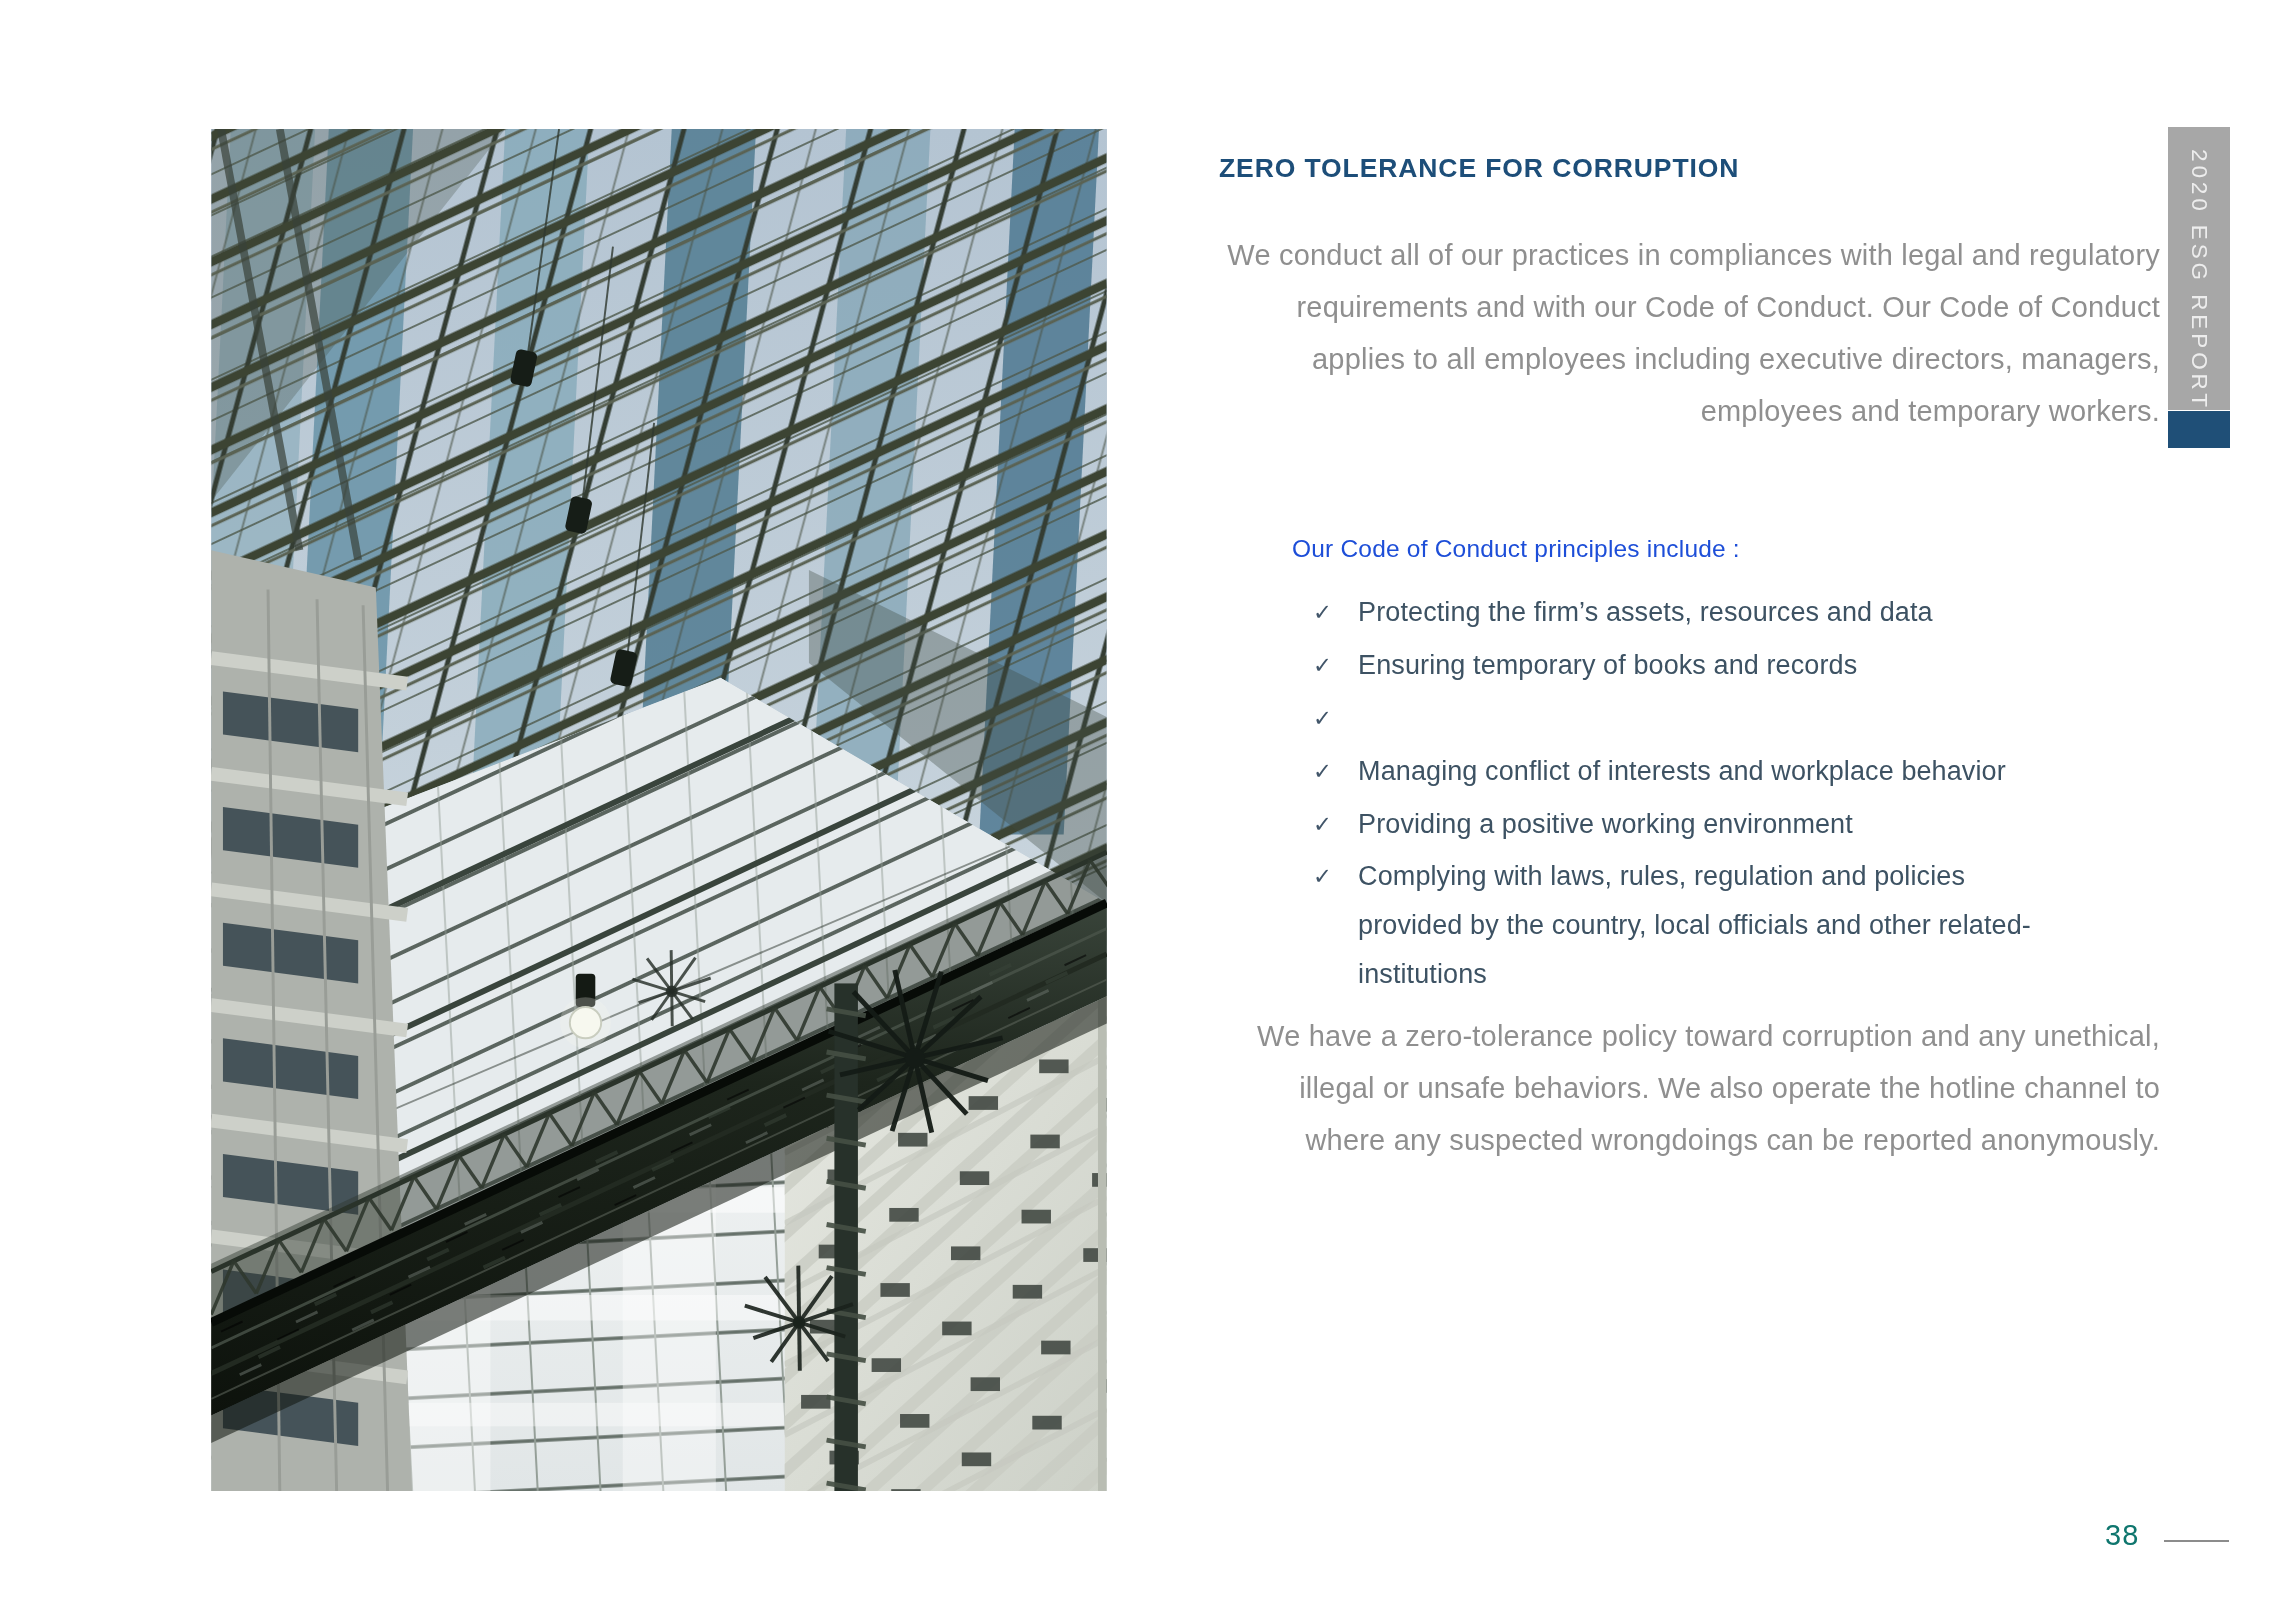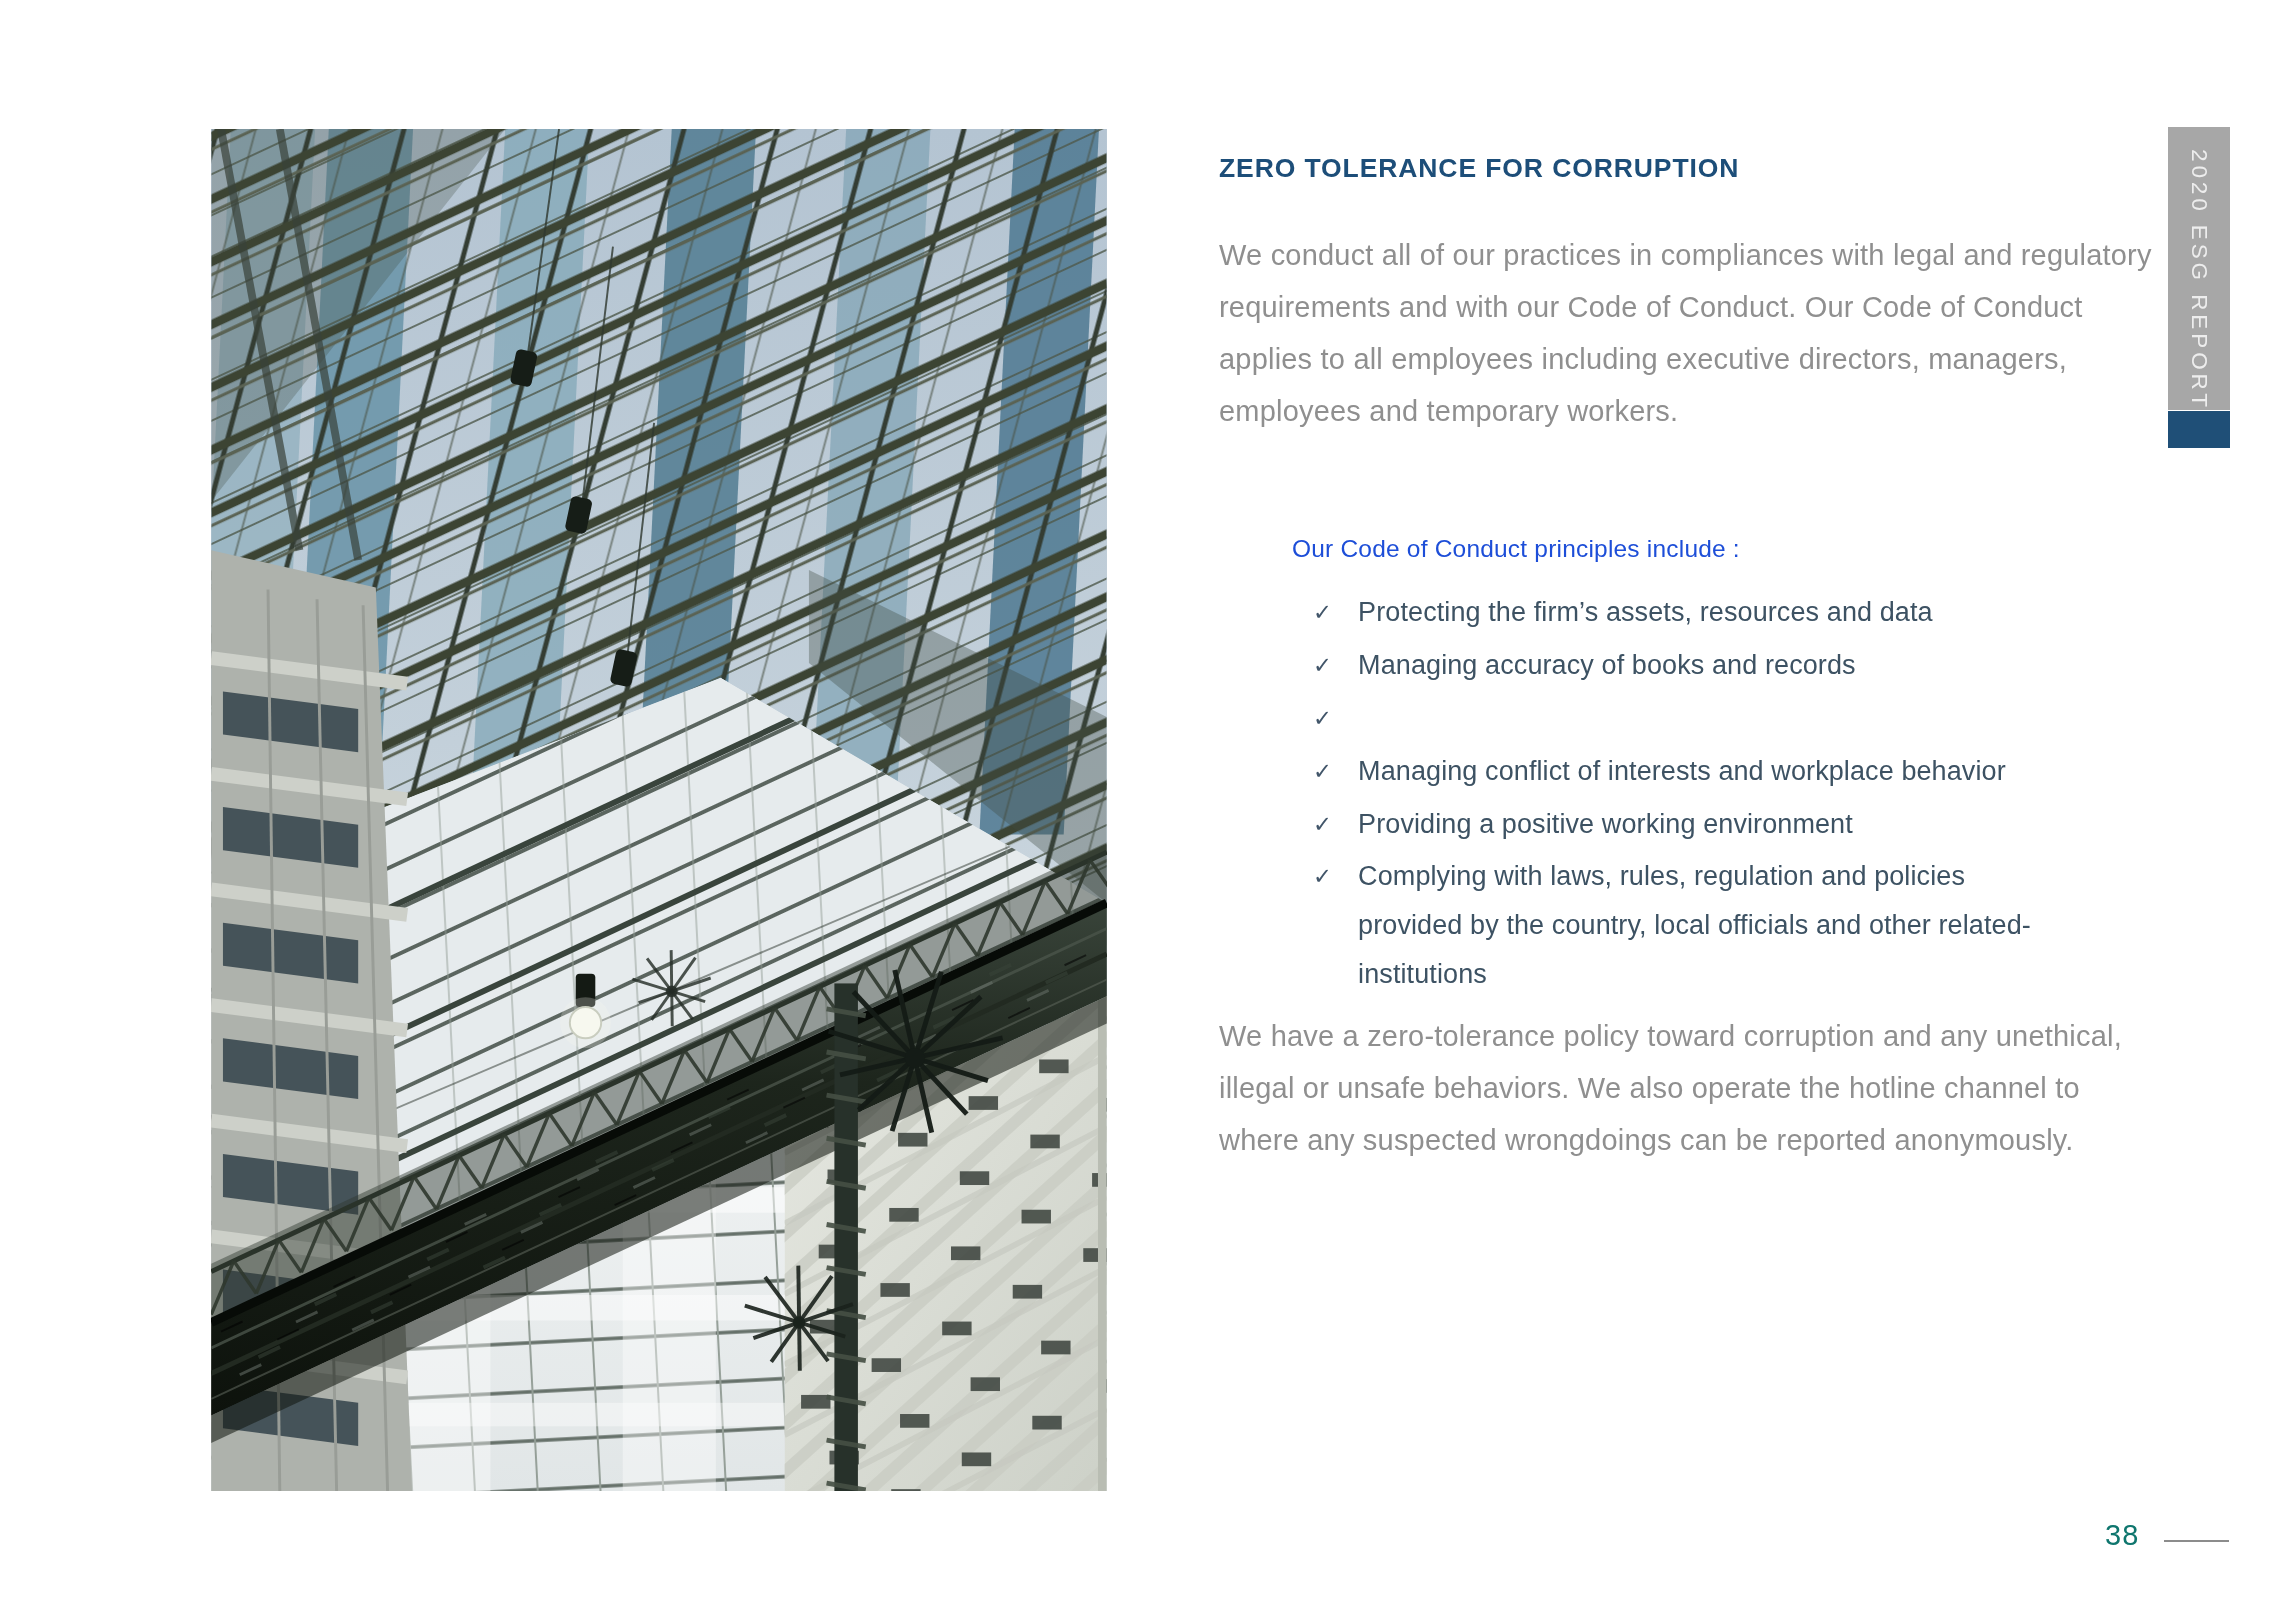--- a/index.html
+++ b/index.html
@@ -22,21 +22,21 @@
   
   .content{position:absolute;left:1219px;top:0;width:980px;}
   h1.heading{
     position:absolute;left:0;top:153px;margin:0;
     font-size:26.5px;font-weight:bold;letter-spacing:0.9px;
     color:#1d4e79;white-space:nowrap;text-align:right;
   }
   .body-para{
     position:absolute;left:0;margin:0;
     font-size:29px;line-height:52px;letter-spacing:0.2px;
-    color:#8f8f8f;font-weight:normal;
+    color:#8f8f8f;font-weight:normal;text-align:right;
   }
   .para1{top:229px;width:941px;}
   .para2{top:1010px;width:941px;}
   .list-intro{
     position:absolute;left:57px;top:519px;margin:16px;
     font-size:24.5px;color:#1d4ed8;letter-spacing:0.2px;white-space:nowrap;
   }
   ul.principles{
     position:absolute;left:94px;top:588px;margin:0;padding:0;list-style:none;
   }
@@ -419,21 +419,21 @@
 
     <p class="list-intro">Our Code of Conduct principles include :</p>
 
     <ul class="principles">
       <li>
         <span class="check">✓</span>
         <span class="ptext">Protecting the firm’s assets, resources and data</span>
       </li>
       <li>
         <span class="check">✓</span>
-        <span class="ptext">Managing accuracy of books and records</span>
+        <span class="ptext">Ensuring temporary of books and records</span>
       </li>
       <li>
         <span class="check">✓</span>
       </li>
       <li>
         <span class="check">✓</span>
         <span class="ptext">Managing conflict of interests and workplace behavior</span>
       </li>
       <li>
         <span class="check">✓</span>

